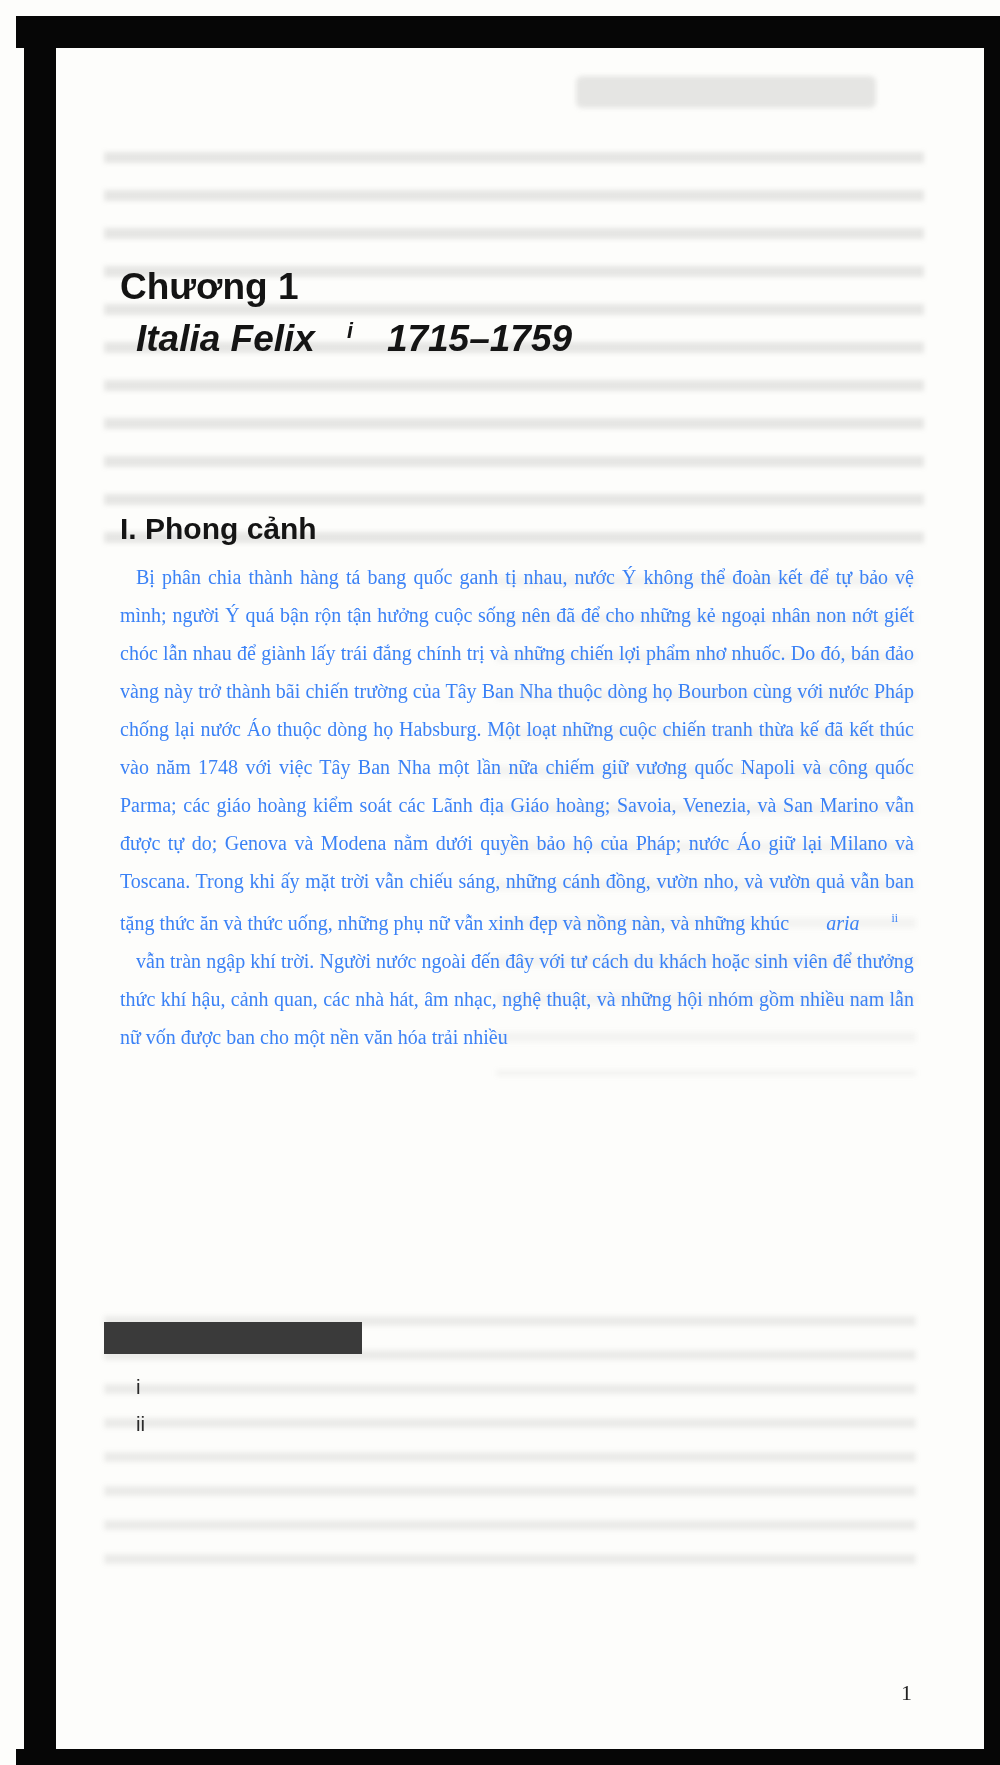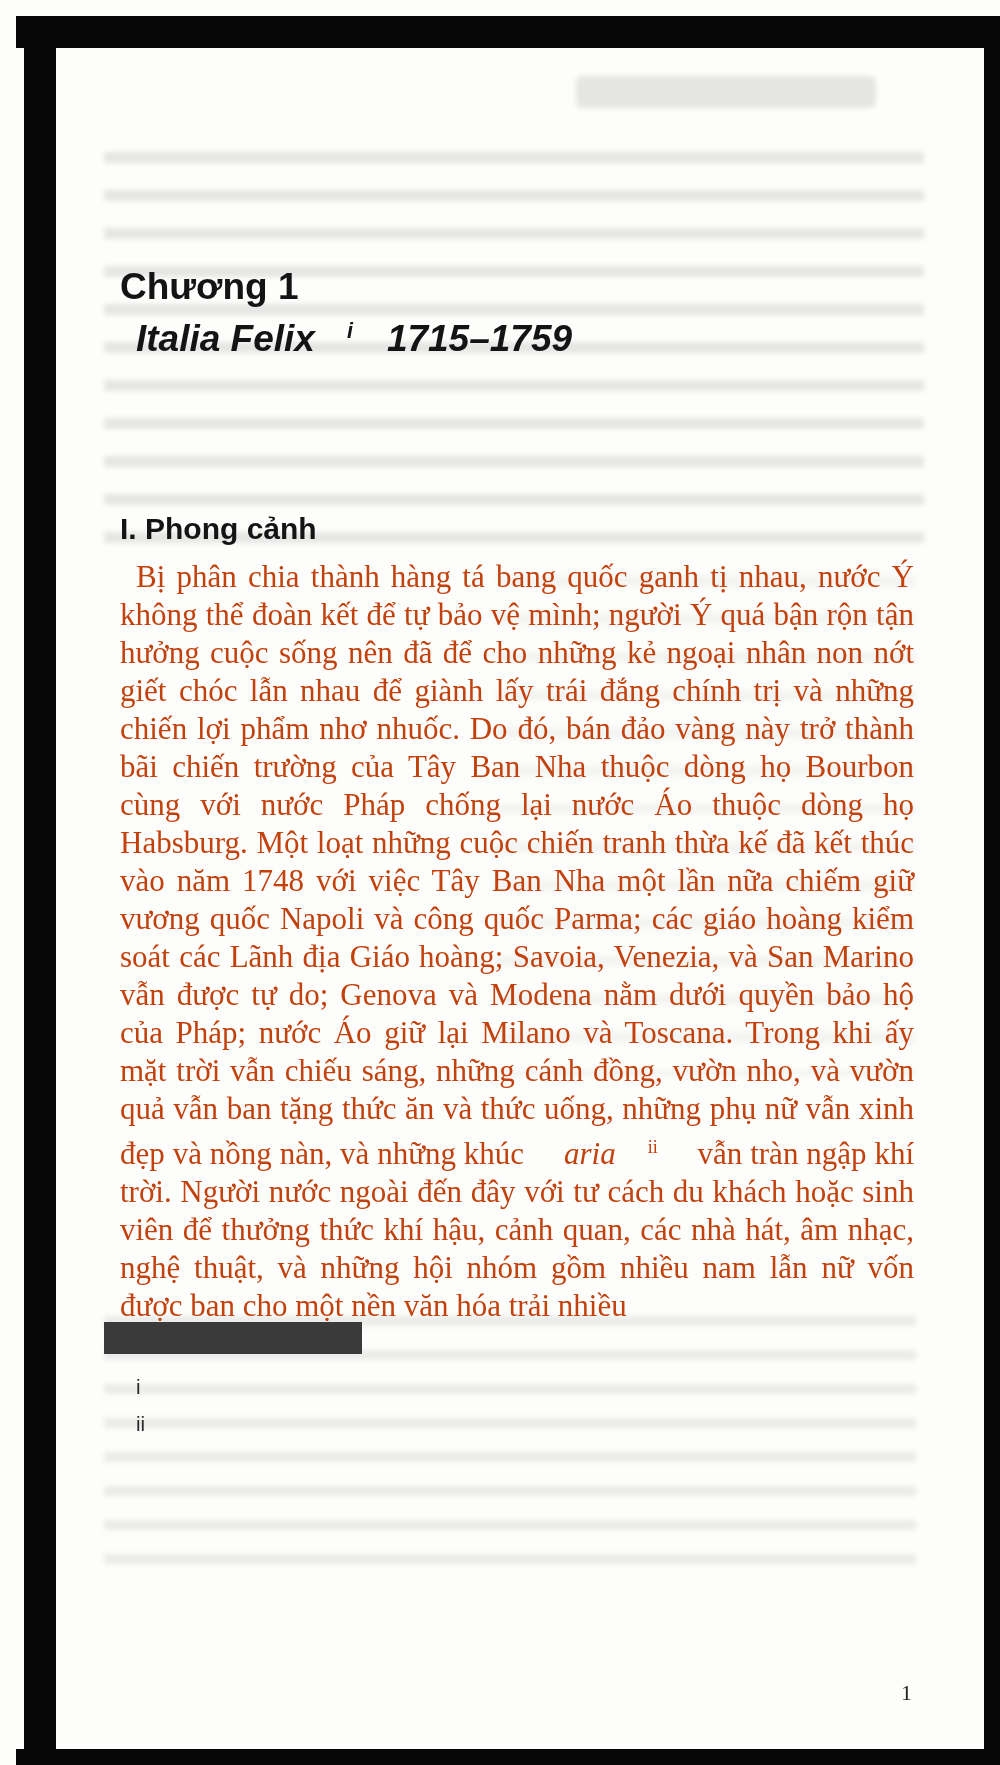--- a/index.html
+++ b/index.html
@@ -58,22 +58,22 @@
   .chapter-title .years { margin-left:2px; }
 
   .section-heading {
     position:absolute; left:88px; top:464px;
     font-family:"Liberation Sans", sans-serif;
     font-weight:700; font-size:30px; color:#141414;margin-top:16px;
   }
 
   .body-paragraph {
     position:absolute; left:88px; top:526px; width:826px;
-    font-size:31px; line-height:38px;
-    text-align:justify; color:#c2410c;
+    font-size:20px; line-height:38px;
+    text-align:justify; color:#3b82f6;
   }
   .body-paragraph sup { font-size:58%; }
 
   .footnote-rule {
     position:absolute; left:88px; top:1306px;
     width:258px; height:2px; background:#3a3a3a;
   }
   .footnotes {
     position:absolute; left:88px; top:1322px; width:800px;
     font-family:"Liberation Sans", sans-serif;

